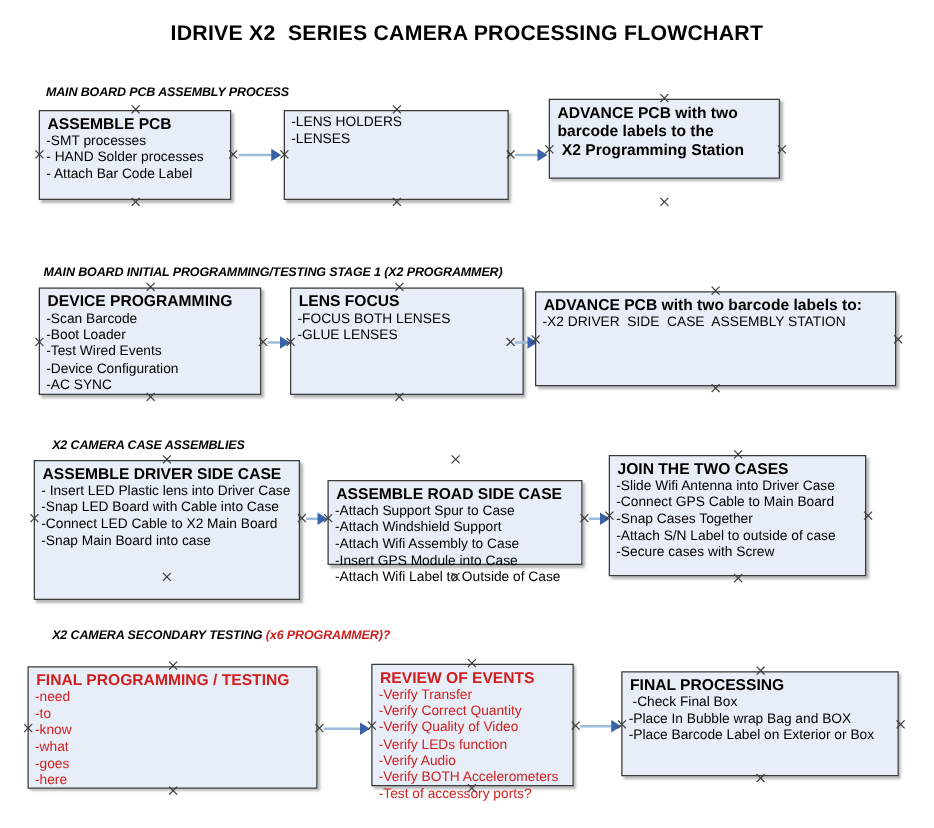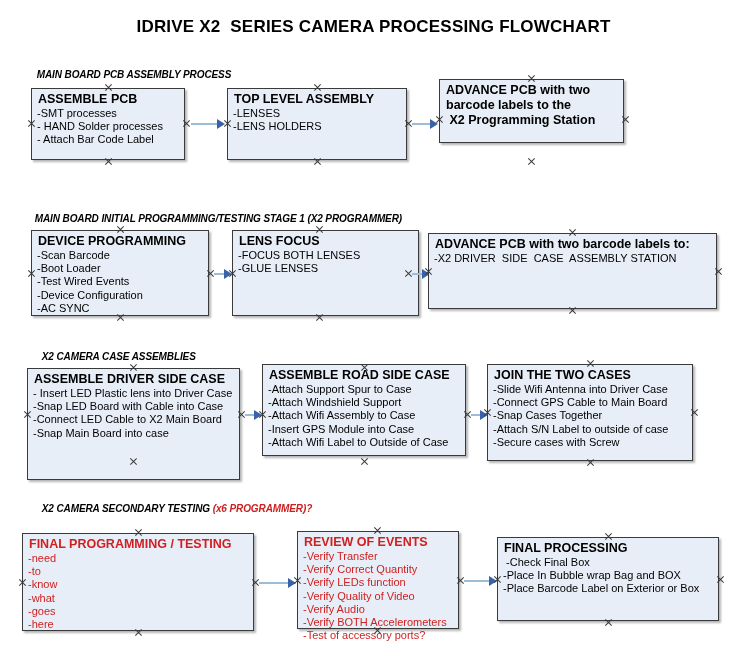--- a/index.html
+++ b/index.html
@@ -78,23 +78,22 @@
   </div>
   <div class="hx" style="left:104px;top:83px;"></div>
   <div class="hx" style="left:104px;top:157px;"></div>
   <div class="hx" style="left:27px;top:119px;"></div>
   <div class="hx" style="left:182px;top:119px;"></div>
 
   <div class="conn" style="left:191px;top:123px;width:30px;"></div>
   <div class="arrow" style="left:217px;top:119px;"></div>
 
   <div class="box" style="left:227px;top:88px;width:180px;height:72px;">
-    <div class="b-title">TOP LEVEL ASSEMBLY</div>
+    <div class="b-line">-LENS HOLDERS</div>
     <div class="b-line">-LENSES</div>
-    <div class="b-line">-LENS HOLDERS</div>
   </div>
   <div class="hx" style="left:313px;top:83px;"></div>
   <div class="hx" style="left:313px;top:157px;"></div>
   <div class="hx" style="left:223px;top:119px;"></div>
   <div class="hx" style="left:404px;top:119px;"></div>
 
   <div class="conn" style="left:412px;top:123px;width:23px;"></div>
   <div class="arrow" style="left:430px;top:119px;"></div>
 
   <div class="box" style="left:439px;top:79px;width:185px;height:64px;">
@@ -161,21 +160,21 @@
     <div class="b-line">-Snap Main Board into case</div>
   </div>
   <div class="hx" style="left:129px;top:363px;"></div>
   <div class="hx" style="left:129px;top:457px;"></div>
   <div class="hx" style="left:23px;top:410px;"></div>
   <div class="hx" style="left:237px;top:410px;"></div>
 
   <div class="conn" style="left:245px;top:414px;width:14px;"></div>
   <div class="arrow" style="left:254px;top:410px;"></div>
 
-  <div class="box" style="left:262px;top:364px;width:204px;height:92px;">
+  <div class="box" style="left:262px;top:384px;width:204px;height:68px;">
     <div class="b-title">ASSEMBLE ROAD SIDE CASE</div>
     <div class="b-line">-Attach Support Spur to Case</div>
     <div class="b-line">-Attach Windshield Support</div>
     <div class="b-line">-Attach Wifi Assembly to Case</div>
     <div class="b-line">-Insert GPS Module into Case</div>
     <div class="b-line">-Attach Wifi Label to Outside of Case</div>
   </div>
   <div class="hx" style="left:360px;top:363px;"></div>
   <div class="hx" style="left:360px;top:457px;"></div>
   <div class="hx" style="left:258px;top:410px;"></div>
@@ -215,22 +214,22 @@
   <div class="hx" style="left:18px;top:578px;"></div>
   <div class="hx" style="left:251px;top:578px;"></div>
 
   <div class="conn" style="left:259px;top:582px;width:34px;"></div>
   <div class="arrow" style="left:288px;top:578px;"></div>
 
   <div class="box red" style="left:297px;top:531px;width:162px;height:98px;">
     <div class="b-title">REVIEW OF EVENTS</div>
     <div class="b-line">-Verify Transfer</div>
     <div class="b-line">-Verify Correct Quantity</div>
+    <div class="b-line">-Verify Quality of Video</div>
     <div class="b-line">-Verify LEDs function</div>
-    <div class="b-line">-Verify Quality of Video</div>
     <div class="b-line">-Verify Audio</div>
     <div class="b-line">-Verify BOTH Accelerometers</div>
     <div class="b-line overflow" style="top:97px;text-align:center;">-Test of accessory ports?</div>
   </div>
   <div class="hx" style="left:373px;top:526px;"></div>
   <div class="hx" style="left:373px;top:626px;"></div>
   <div class="hx" style="left:293px;top:576px;"></div>
   <div class="hx" style="left:456px;top:576px;"></div>
 
   <div class="conn" style="left:464px;top:580px;width:29px;"></div>

